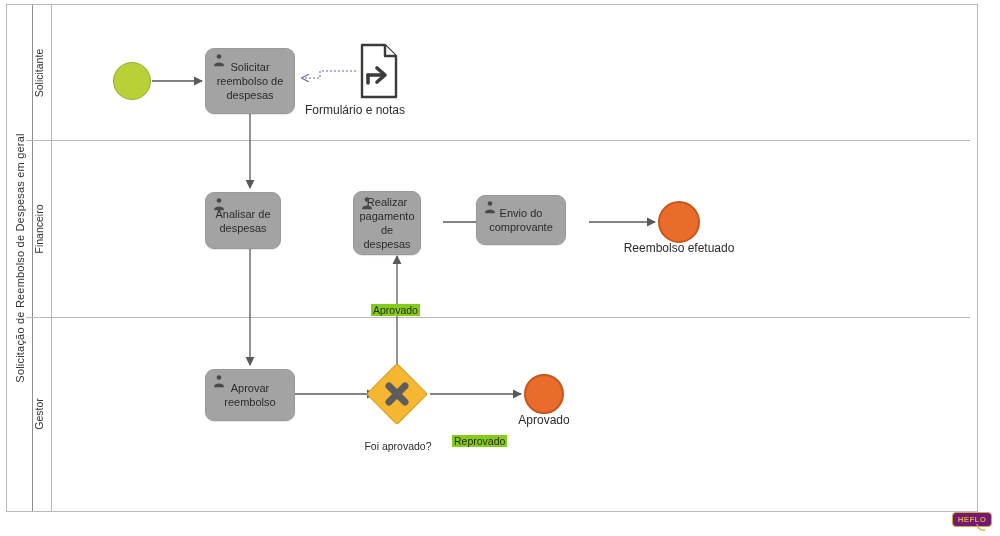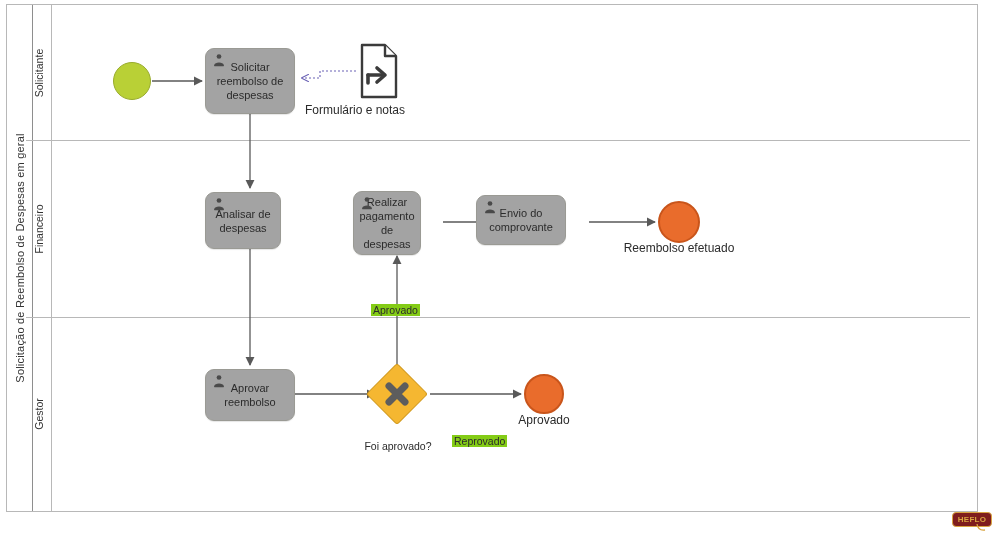--- a/index.html
+++ b/index.html
@@ -203,21 +203,21 @@
     border: 1.3px solid #d9a441;
     border-radius: 4px;
     color: #d9a441;
     font-size: 8px;
     font-weight: bold;
     letter-spacing: .3px;
     display: flex;
     align-items: center;
     justify-content: center;
     box-sizing: border-box;
-    background: #7f1d1d;
+    background: #701a75;
   }
 </style>
 </head>
 <body>
 
 <div id="canvas">
 
   <div id="pool">
     <div id="pool-header">
       <div id="pool-label">Solicitação de Reembolso de Despesas em geral</div>

